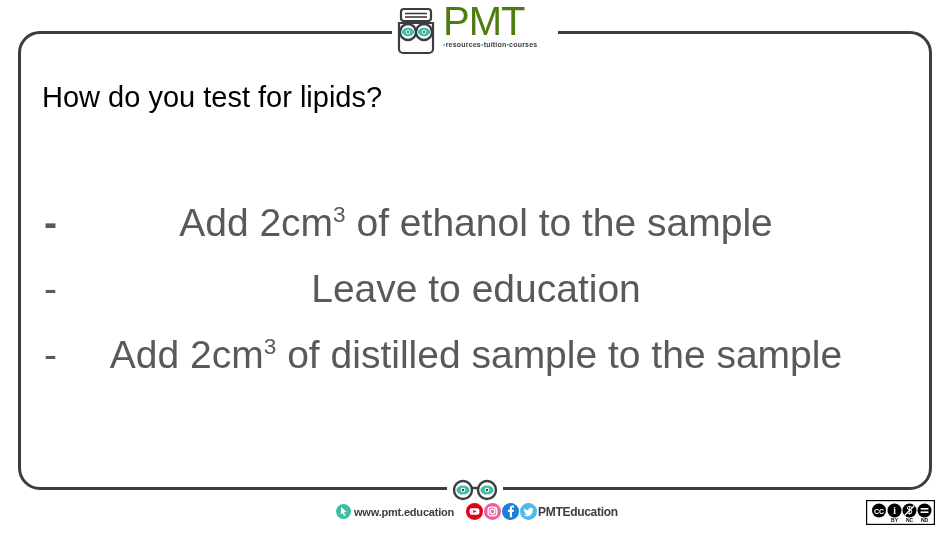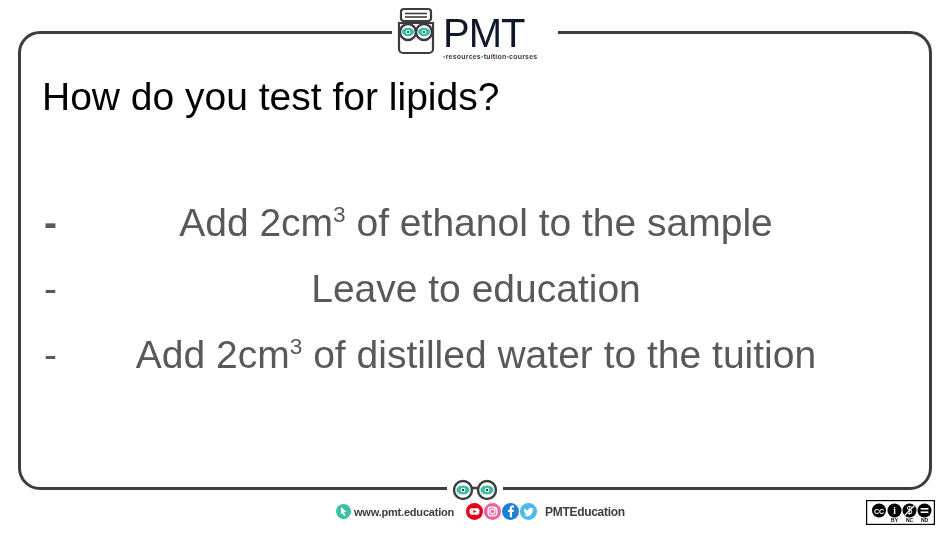--- a/index.html
+++ b/index.html
@@ -65,42 +65,41 @@
   #logo-text-block {
     margin-left: 1px;
     display: flex;
     flex-direction: column;
     align-items: flex-start;
   }
   #logo-wordmark {
     font-family: "Liberation Sans", sans-serif;
     font-size: 40px;
     letter-spacing: -1px;
-    color: #0f172a;
+    color: #4d7c0f;
     line-height: 38px;
     font-weight: 400;
-    margin-top: 12px;
   }
   #logo-tagline {
     font-family: "Liberation Sans", sans-serif;
     font-size: 7px;
     font-weight: bold;
     color: #3d3d3d;
     letter-spacing: 0.2px;
     margin-top: 1px;
     white-space: nowrap;
   }
   #logo-tagline .sep { color: #3bbfa6; }
 
   
   #slide-title {
     position: absolute;
     left: 42px;
     top: 80px;
-    font-size: 39px;
+    font-size: 29px;
     color: #000000;
     line-height: 34px;
     white-space: nowrap;
   }
 
   #bullet-list {
     position: absolute;
     left: 44px;
     top: 190px;
     width: 830px;
@@ -174,21 +173,21 @@
   .social-icon {
     width: 17px;
     height: 17px;
     margin-right: 1px;
     flex: 0 0 auto;
   }
   #social-handle {
     font-size: 12px;
     font-weight: bold;
     color: #3d3d3d;
-    margin-left: 7px;
+    margin-left: 0;
     letter-spacing: -0.3px;
     white-space: nowrap;
   }
   #cc-license-badge {
     position: absolute;
     left: 866px;
     top: 500px;
     width: 69px;
     height: 25px;
   }
@@ -239,21 +238,21 @@
     <span class="bullet-text"><span>Add 2cm</span><sup>3</sup><span> of ethanol to the sample</span></span>
   </div>
 
   <div class="bullet-row">
     <span class="bullet-marker">-</span>
     <span class="bullet-text"><span>Leave to education</span><sup></sup><span></span></span>
   </div>
 
   <div class="bullet-row">
     <span class="bullet-marker">-</span>
-    <span class="bullet-text"><span>Add 2cm</span><sup>3</sup><span> of distilled water to the tuition</span></span>
+    <span class="bullet-text"><span>Add 2cm</span><sup>3</sup><span> of distilled sample to the sample</span></span>
   </div>
 
 </div>
 
 <svg id="footer-glasses-icon" viewBox="0 0 52 22">
   <circle cx="14" cy="11" r="9" fill="#ffffff" stroke="#3d3d3d" stroke-width="2.4"></circle>
   <circle cx="38" cy="11" r="9" fill="#ffffff" stroke="#3d3d3d" stroke-width="2.4"></circle>
   <line x1="23" y1="9" x2="29" y2="9" stroke="#3d3d3d" stroke-width="2.4"></line>
   <ellipse cx="14" cy="11" rx="6.6" ry="4.6" fill="#3bbfa6"></ellipse>
   <ellipse cx="38" cy="11" rx="6.6" ry="4.6" fill="#3bbfa6"></ellipse>

